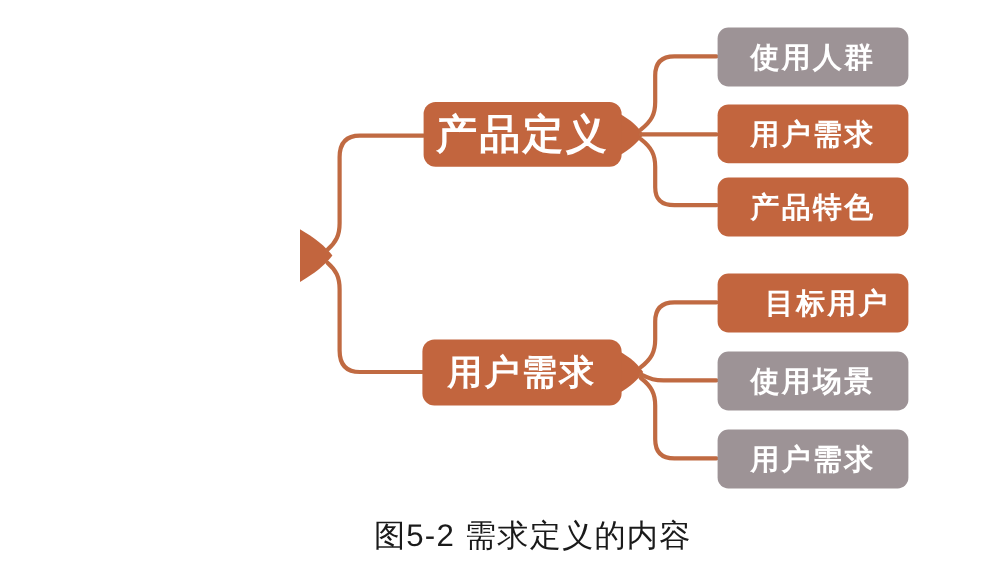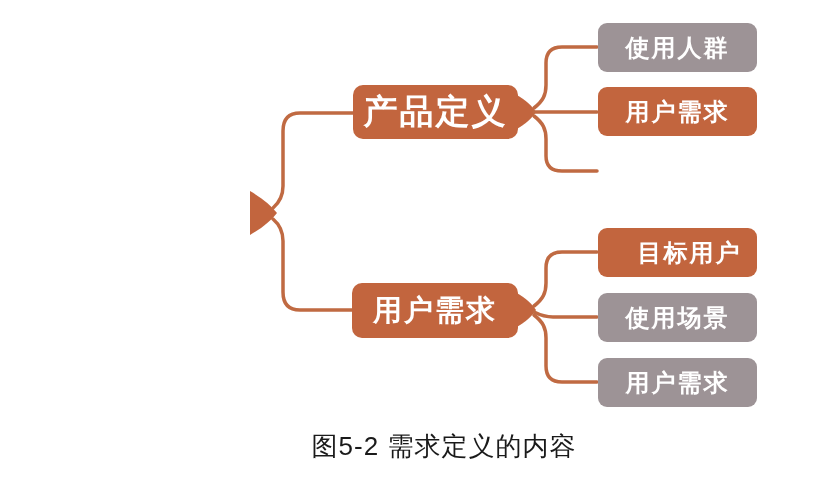--- a/index.html
+++ b/index.html
@@ -96,20 +96,21 @@
 
 
   <div class="node orange branch-1">产品定义</div>
 
   <div class="node orange branch-2">用户需求</div>
 
   <div class="node gray leaf leaf-0">使用人群</div>
 
   <div class="node orange leaf leaf-1">用户需求</div>
 
+  <div class="node orange leaf leaf-2">产品特色</div>
 
   <div class="node orange leaf leaf-3">目标用户</div>
 
   <div class="node gray leaf leaf-4">使用场景</div>
 
   <div class="node gray leaf leaf-5">用户需求</div>
 
   <div class="caption">图5-2 需求定义的内容</div>
 
 </div>

